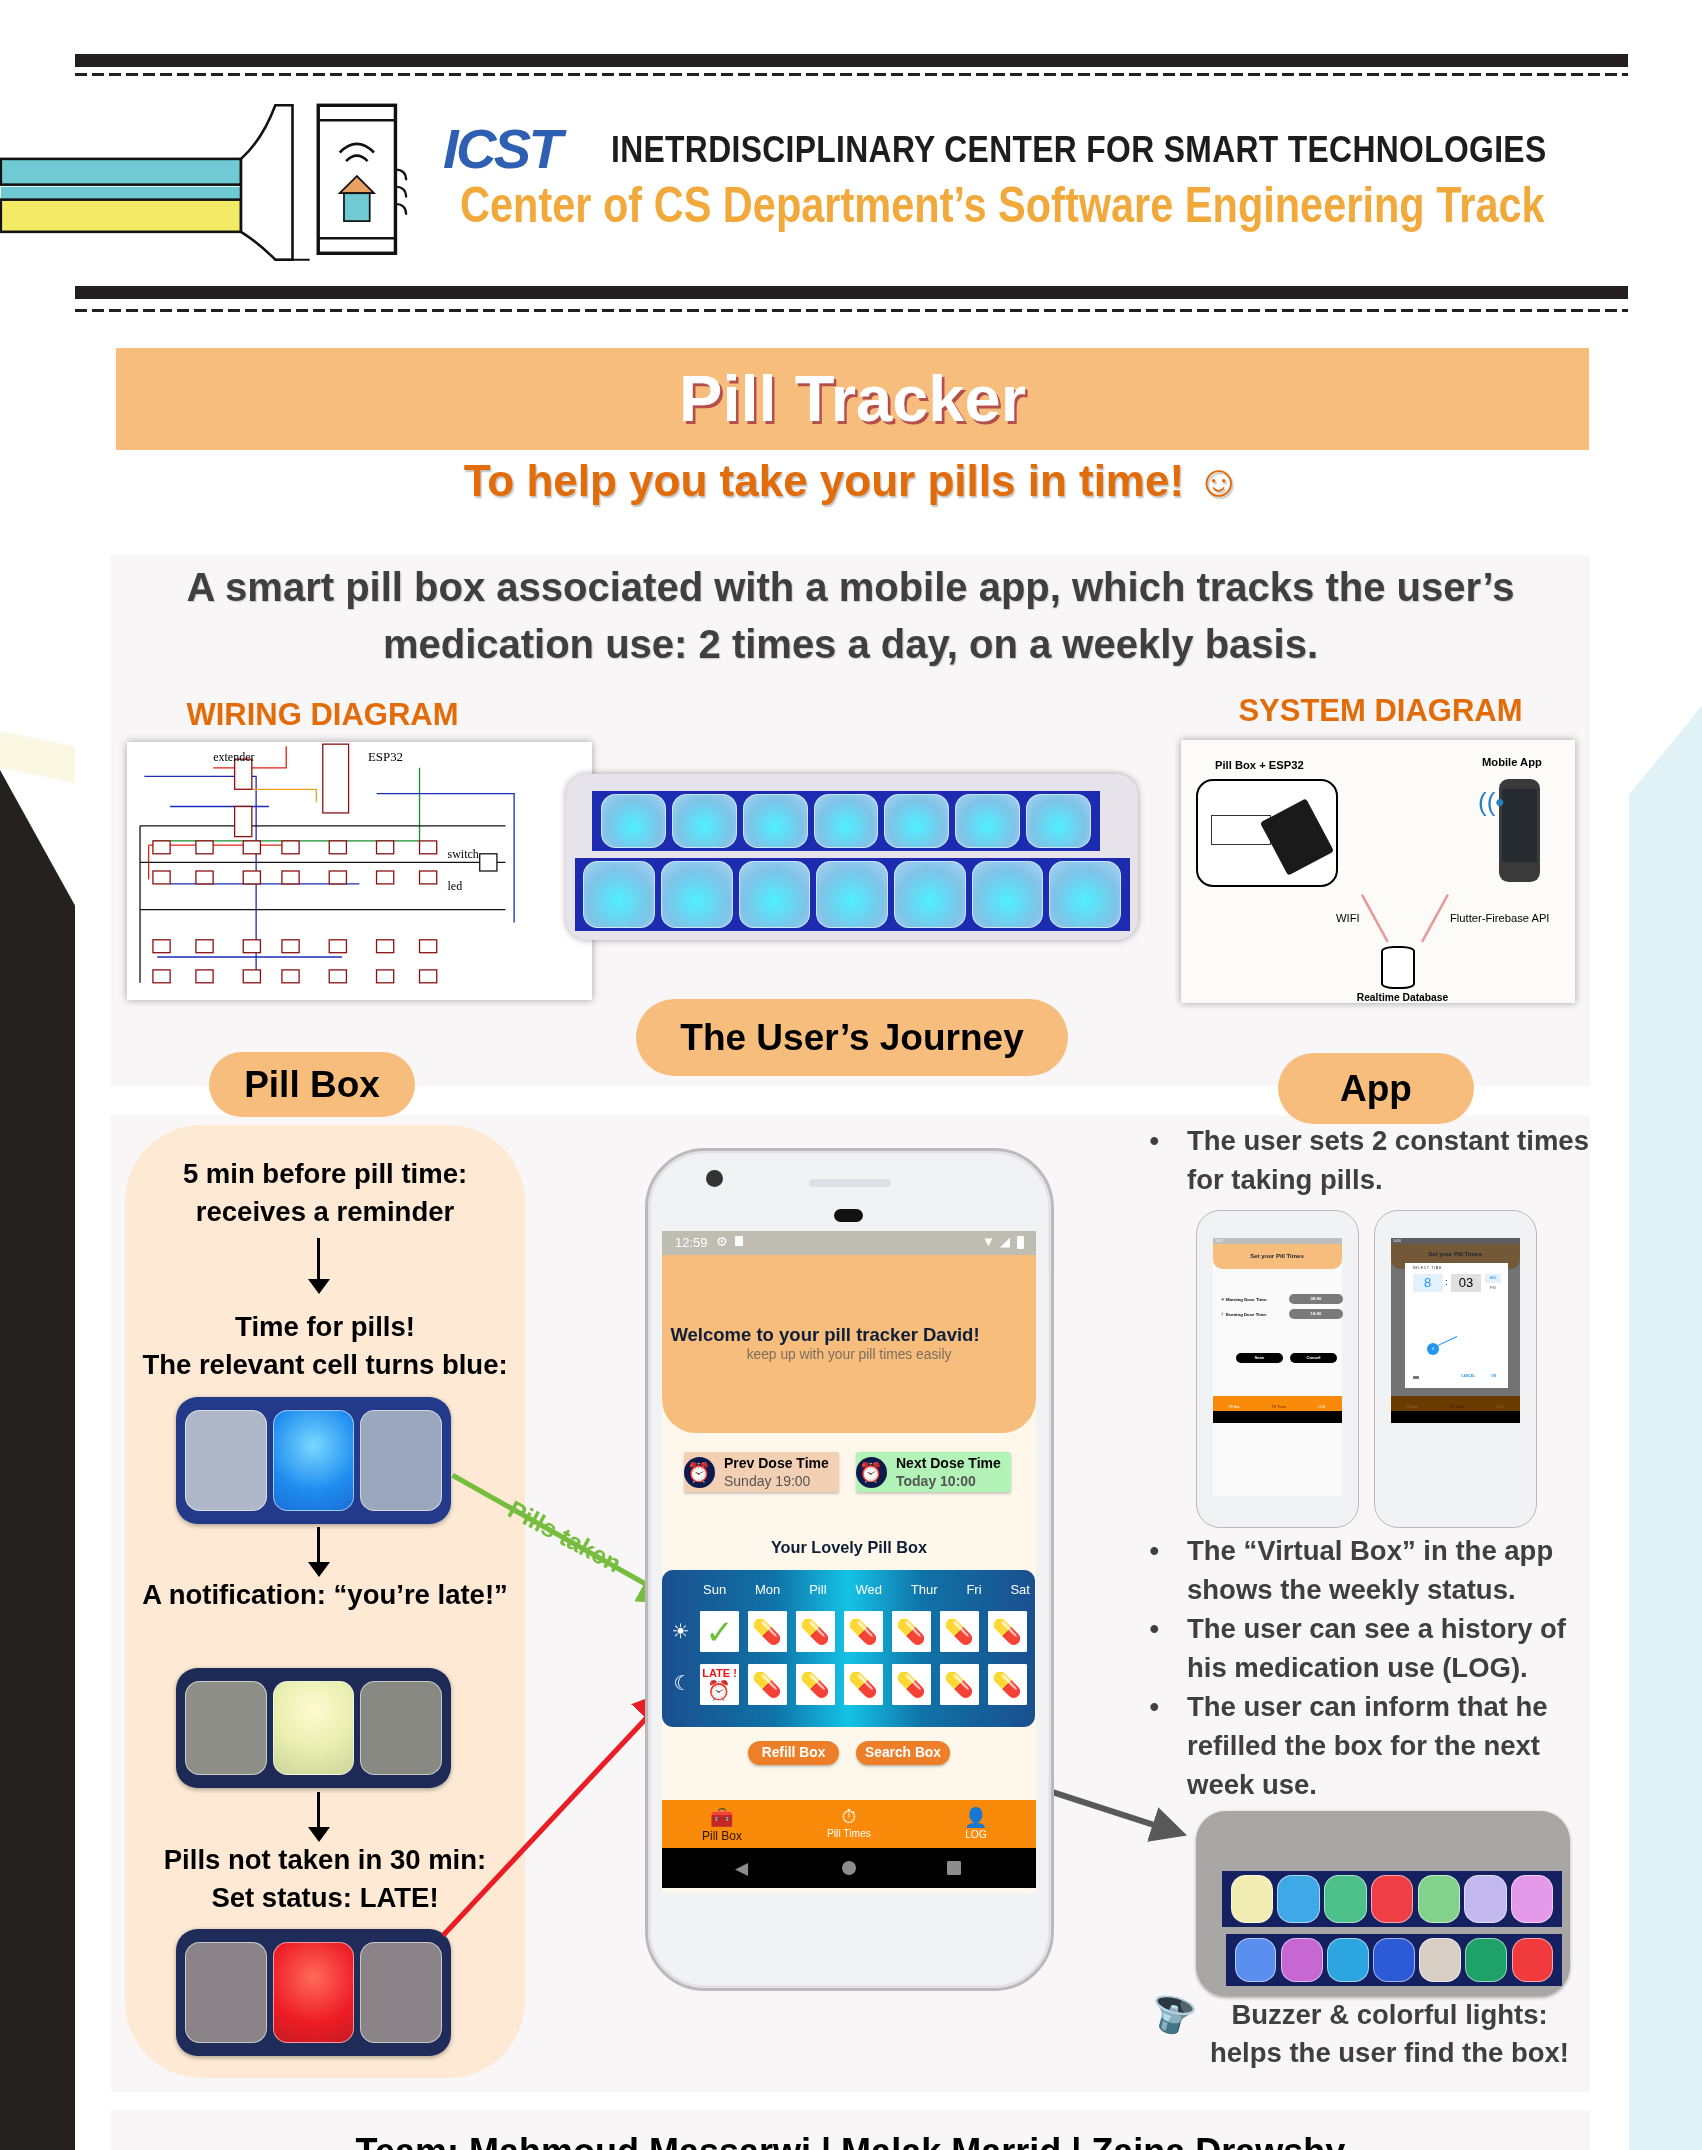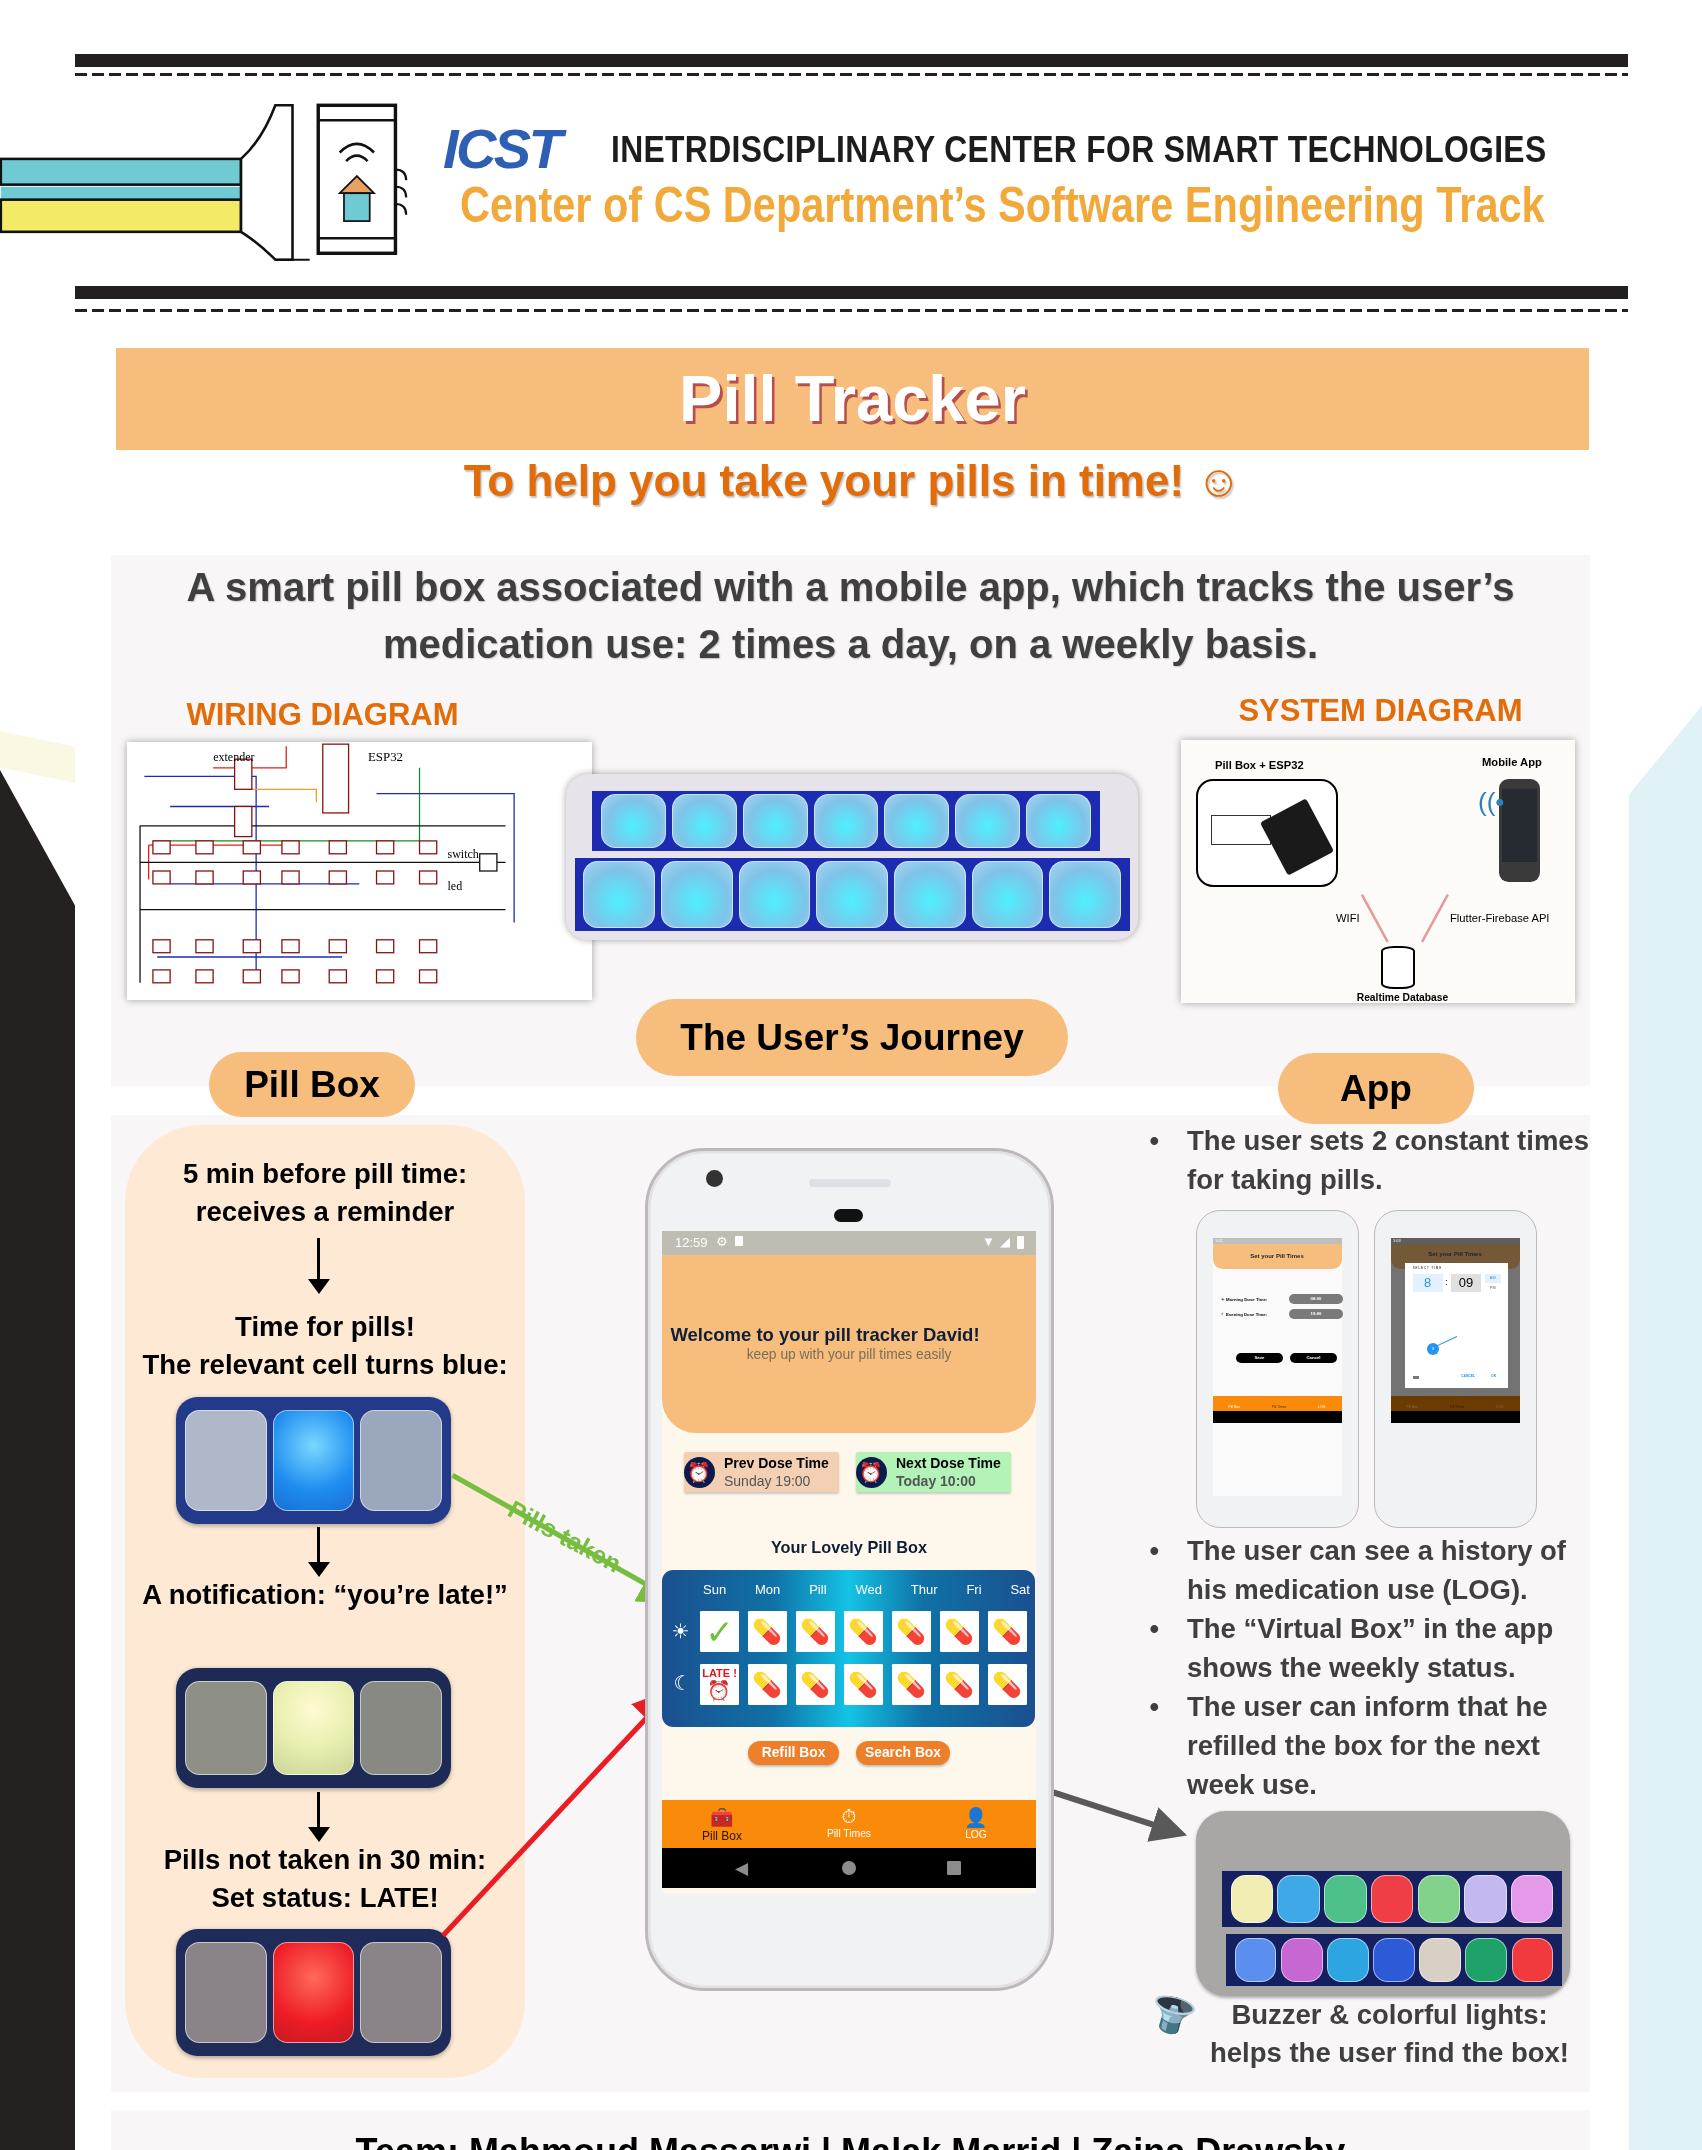--- a/index.html
+++ b/index.html
@@ -398,42 +398,42 @@
 </div>
 
 <div class="abs miniphone" style="left:1374px;top:1210px">
   <div class="abs" style="left:15.5px;top:27px;width:129px;height:185px;background:#737373"></div>
   <div class="abs" style="left:15.5px;top:27px;width:129px;height:6px;background:#5e5e5e;font-size:3.9px;color:#fff;padding-left:2.6px">1:03</div>
   <div class="abs" style="left:15.5px;top:33px;width:129px;height:25px;background:#735938;border-radius:0 0 9.5px 9.5px;text-align:center;line-height:20.6px;font-size:6px;font-weight:700;color:#1c2334">Set your Pill Times</div>
   <div class="abs" style="left:30px;top:52px;width:103px;height:125px;background:#fff">
     <div class="abs" style="left:7.7px;top:3.4px;font-size:3px;letter-spacing:0.9px">SELECT TIME</div>
     <div class="abs" style="left:7.7px;top:11.2px;width:30px;height:18px;background:#e4f1fd;color:#2196f3;font-size:13px;text-align:center;line-height:18px">8</div>
     <div class="abs" style="left:40px;top:13px;font-size:9.5px">:</div>
-    <div class="abs" style="left:46px;top:11.2px;width:30px;height:18px;background:#e0e0e0;font-size:13px;text-align:center;line-height:18px">09</div>
+    <div class="abs" style="left:46px;top:11.2px;width:30px;height:18px;background:#e0e0e0;font-size:13px;text-align:center;line-height:18px">03</div>
     <div class="abs" style="left:80px;top:11.2px;width:15.5px;height:8.6px;background:#e4f1fd;color:#2196f3;font-size:3.9px;text-align:center;line-height:8.6px">AM</div>
     <div class="abs" style="left:80px;top:20.6px;width:15.5px;height:8.6px;color:#666;font-size:3.9px;text-align:center;line-height:8.6px">PM</div>
     <div class="abs" style="left:17px;top:40px;width:69px;height:69px;border-radius:50%">
       <div class="abs" style="left:4.3px;top:33px;width:31px;height:0.9px;background:#2196f3;transform:rotate(-25deg);transform-origin:right"></div>
       <div class="abs" style="left:5.2px;top:40px;width:12px;height:12px;border-radius:50%;background:#2196f3;color:#fff;font-size:3.4px;text-align:center;line-height:12px">8</div>
     </div>
     <div class="abs" style="left:7.7px;top:113px;width:6px;height:3.4px;background:#777"></div>
     <div class="abs" style="left:56px;top:111px;font-size:3.4px;color:#2196f3;font-weight:700">CANCEL</div>
     <div class="abs" style="left:86px;top:111px;font-size:3.4px;color:#2196f3;font-weight:700">OK</div>
   </div>
   <div class="abs" style="left:15.5px;top:185px;width:129px;height:14.6px;background:#6b3c00;display:flex;justify-content:space-around;align-items:flex-end;font-size:3.4px;color:#8c6a4a;padding-bottom:1.3px">
     <span>Pill Box</span>
     <span style="color:#3a1a00">Pill Times</span>
     <span>LOG</span>
   </div>
   <div class="abs" style="left:15.5px;top:200px;width:129px;height:12px;background:#000"></div>
 </div>
 
 <ul class="abs bullets" style="left:1146px;top:1531px;width:460px">
+  <li>The “Virtual Box” in the app shows the weekly status.</li>
   <li>The user can see a history of his medication use (LOG).</li>
-  <li>The “Virtual Box” in the app shows the weekly status.</li>
   <li>The user can inform that he refilled the box for the next week use.</li>
 </ul>
 
 <div class="abs" style="left:1196px;top:1811px;width:374px;height:185px;border-radius:30px;background:#a9a7a5;overflow:hidden;box-shadow:0 1.3px 3.4px rgba(0,0,0,.3)">
   <div class="abs" style="left:26px;top:60px;width:340px;height:56px;background:#142060;display:flex;gap:4.3px;padding:4.3px 8.6px">
     <div class="cell" style="background:#f2edb3"></div>
       <div class="cell" style="background:#3fa9e8"></div>
       <div class="cell" style="background:#4ec08a"></div>
       <div class="cell" style="background:#ef3e45"></div>
       <div class="cell" style="background:#83d28c"></div>

